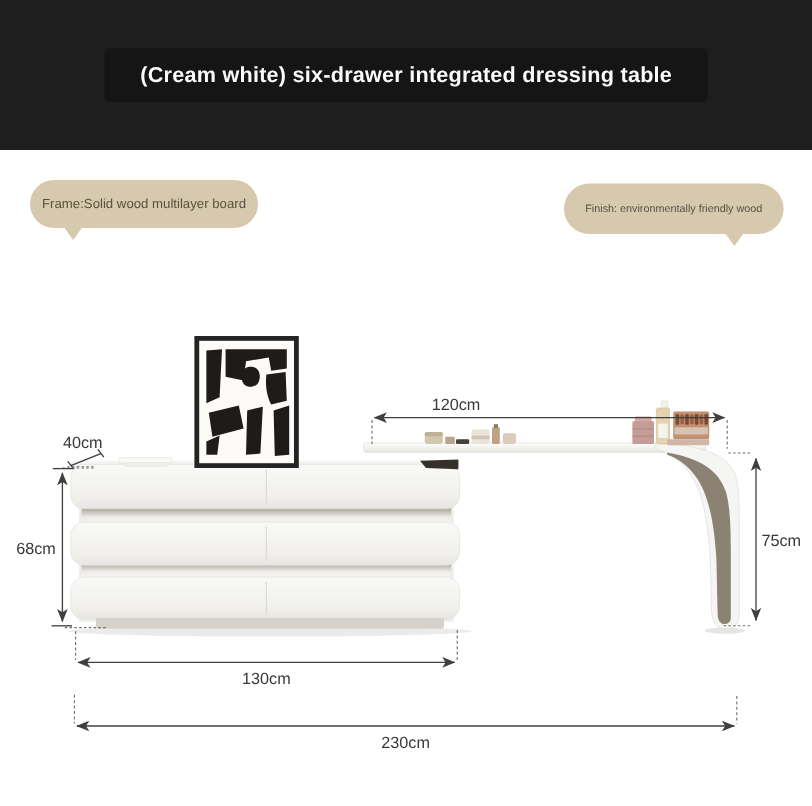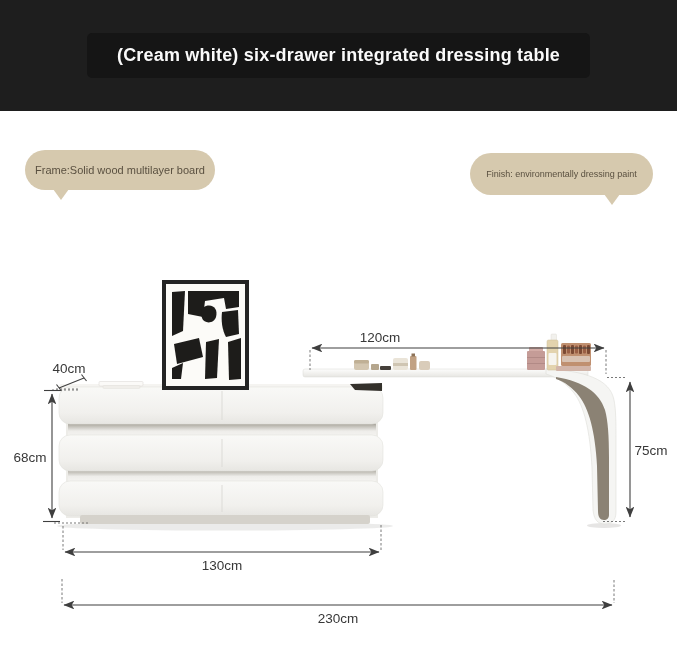--- a/index.html
+++ b/index.html
@@ -2,21 +2,21 @@
 <html><head>
 <meta charset="utf-8">
 <style>
   html,body{margin:0;padding:0;background:#ffffff;}
   .canvas{
     position:relative;width:677px;height:672px;background:#ffffff;
     overflow:hidden;font-family:"Liberation Sans",sans-serif;
   }
   
   .band{
-    position:absolute;left:0;top:0;width:677px;height:111px;
+    position:absolute;left:0;top:0;width:677px;height:125px;
     background:#1e1e1e;display:flex;align-items:center;justify-content:center;
   }
   .band-inner{
     background:#151515;border-radius:5px;padding:12px 30px;
   }
   .band-inner span{
     color:#fafafa;font-size:18px;font-weight:bold;letter-spacing:.2px;
     white-space:nowrap;
   }
   
@@ -47,21 +47,21 @@
   <div class="band">
     <div class="band-inner">
       <span>(Cream white) six-drawer integrated dressing table</span>
     </div>
   </div>
 
   <div class="bubble b1">
     <span>Frame:Solid wood multilayer board</span>
   </div>
   <div class="bubble b3">
-    <span>Finish: environmentally dressing paint</span>
+    <span>Finish: environmentally friendly wood</span>
   </div>
 
   <svg class="scene" width="677" height="672" viewBox="0 0 677 672">
     <defs>
       <linearGradient id="tierGrad" x1="0" y1="0" x2="0" y2="1">
         <stop offset="0" stop-color="#f9f9f7"></stop>
           <stop offset="0.7" stop-color="#f1f0ed"></stop>
           <stop offset="1" stop-color="#e7e6e2"></stop>
       </linearGradient>
       <linearGradient id="gapGrad" x1="0" y1="0" x2="0" y2="1">

